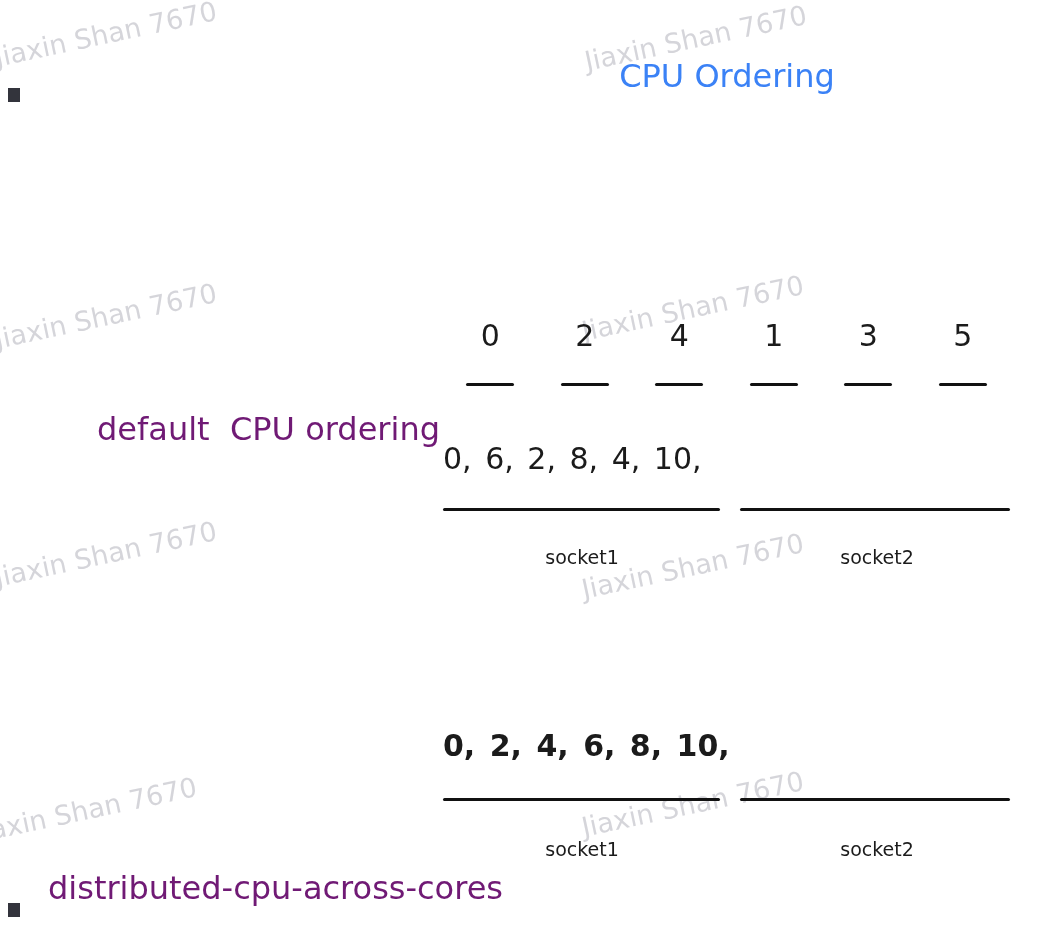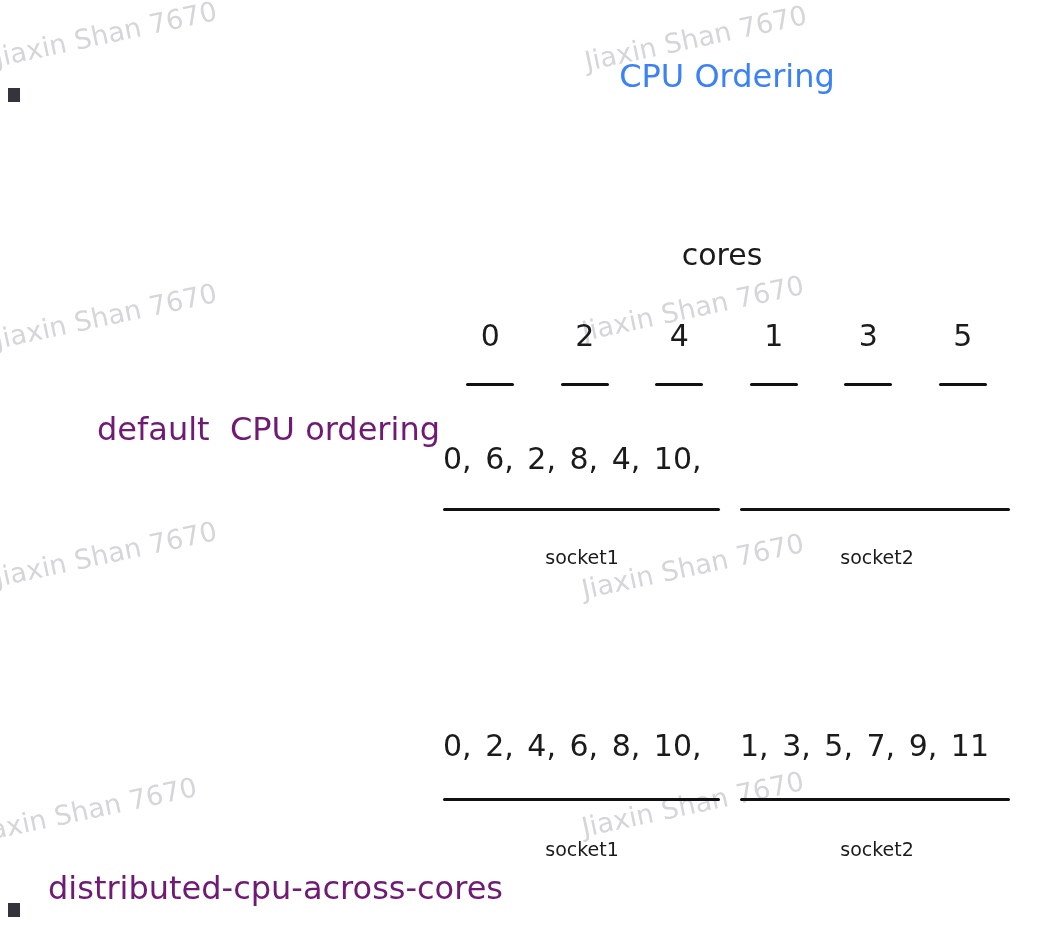--- a/index.html
+++ b/index.html
@@ -77,21 +77,21 @@
   
   .seq {
     position: absolute;
     font-size: 30px;
     white-space: nowrap;
     word-spacing: 4px;
     text-align: center;
   }
   .seq1-s1 { top: 441px; left: 443px; }
   .seq1-s2 { top: 441px; left: 740px; }
-  .seq2-s1 { top: 728px; left: 443px; }
+  .seq2-s1 { top: 728px; left: 443px; font-weight: bold; }
   .seq2-s2 { top: 728px; left: 740px; }
 
   
   .uline {
     position: absolute;
     height: 3px;
     background: #111;
     border-radius: 2px;
   }
   .u1a { top: 508px; left: 443px; width: 277px; }
@@ -132,21 +132,20 @@
   <div class="wm" style="left:-5px; top:562px;">Jiaxin Shan 7670</div>
   <div class="wm" style="left:582px; top:574px;">Jiaxin Shan 7670</div>
   <div class="wm" style="left:-25px; top:818px;">Jiaxin Shan 7670</div>
   <div class="wm" style="left:582px; top:812px;">Jiaxin Shan 7670</div>
 
   <div class="mark m1"></div>
   <div class="mark m2"></div>
 
   <div class="title">CPU Ordering</div>
 
-  <div class="cores-label">cores</div>
 
   <div class="cores-row">
     <div class="core-col">
       <span class="core-num">0</span>
       <div class="core-dash"></div>
     </div>
     <div class="core-col">
       <span class="core-num">2</span>
       <div class="core-dash"></div>
     </div>
@@ -173,19 +172,18 @@
   <div class="uline u1a"></div>
   <div class="uline u1b"></div>
   <div class="socket s1a">socket1</div>
   <div class="socket s1b">socket2</div>
 
   <div class="row-label dist-label">
     <div class="line1">distributed-cpu-across-cores</div>
     
   </div>
   <div class="seq seq2-s1">0, 2, 4, 6, 8, 10,</div>
-  <div class="seq seq2-s2">1, 3, 5, 7, 9, 11</div>
   <div class="uline u2a"></div>
   <div class="uline u2b"></div>
   <div class="socket s2a">socket1</div>
   <div class="socket s2b">socket2</div>
 
 </div>
 
 </body></html>

